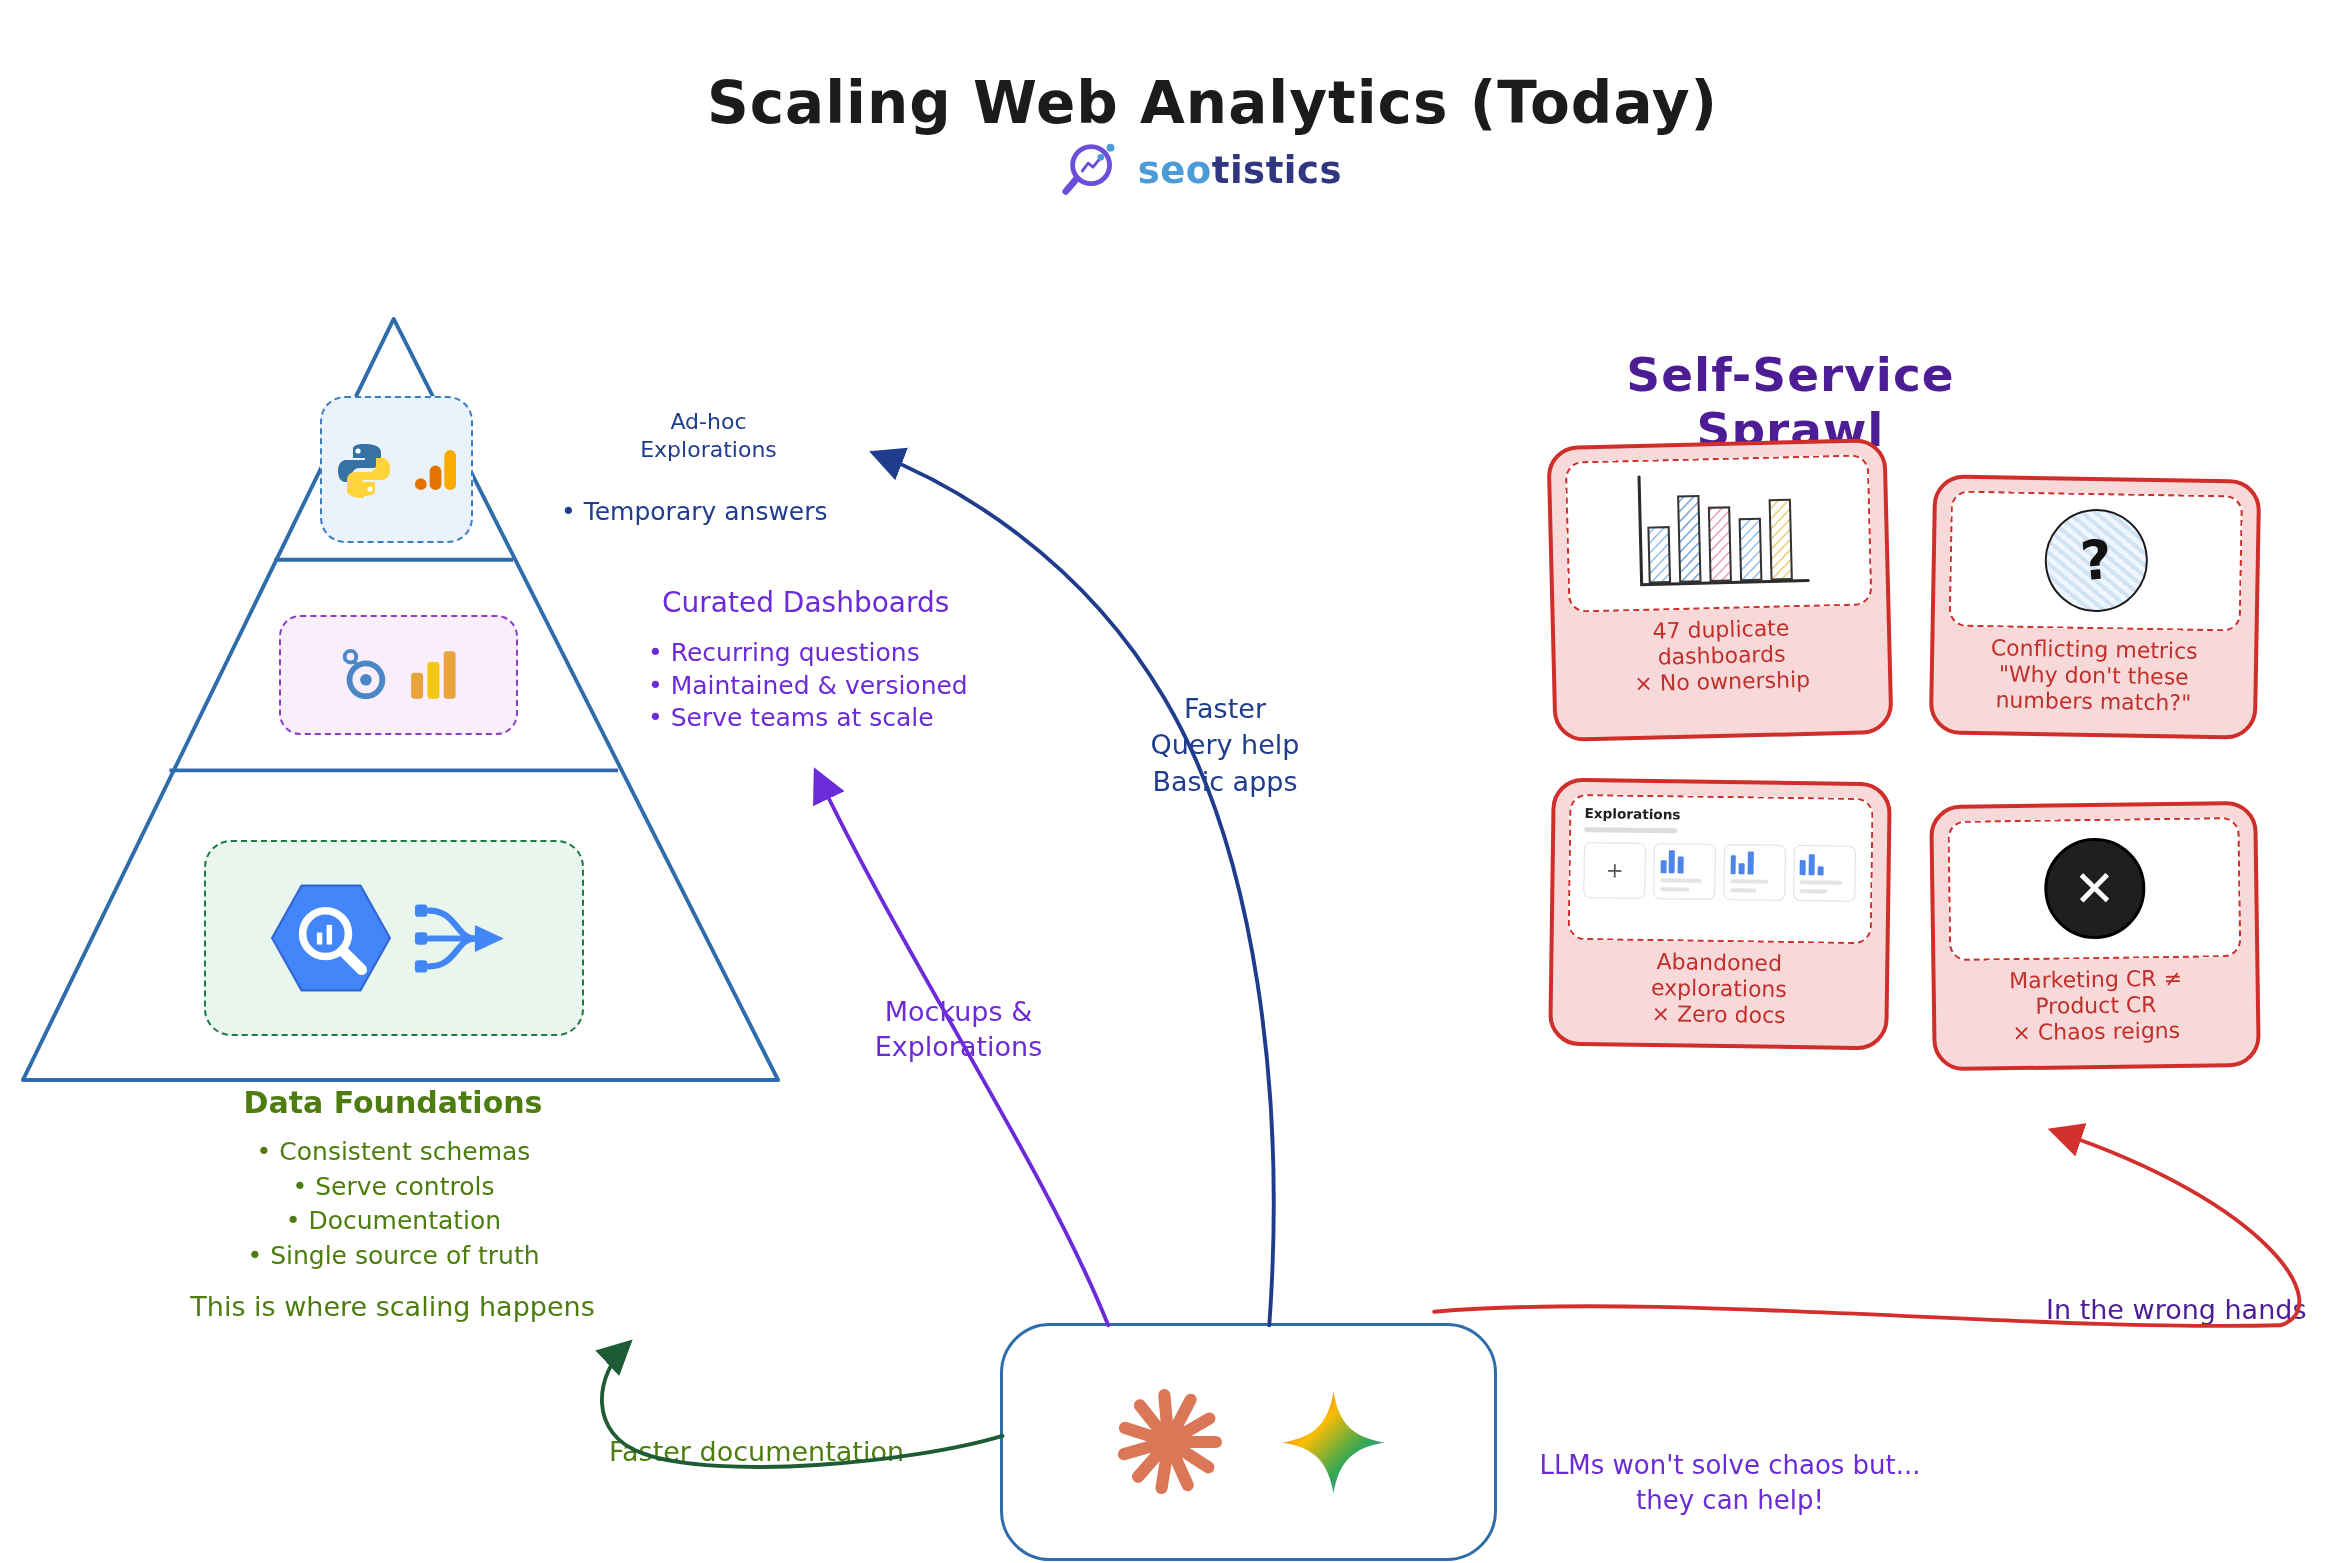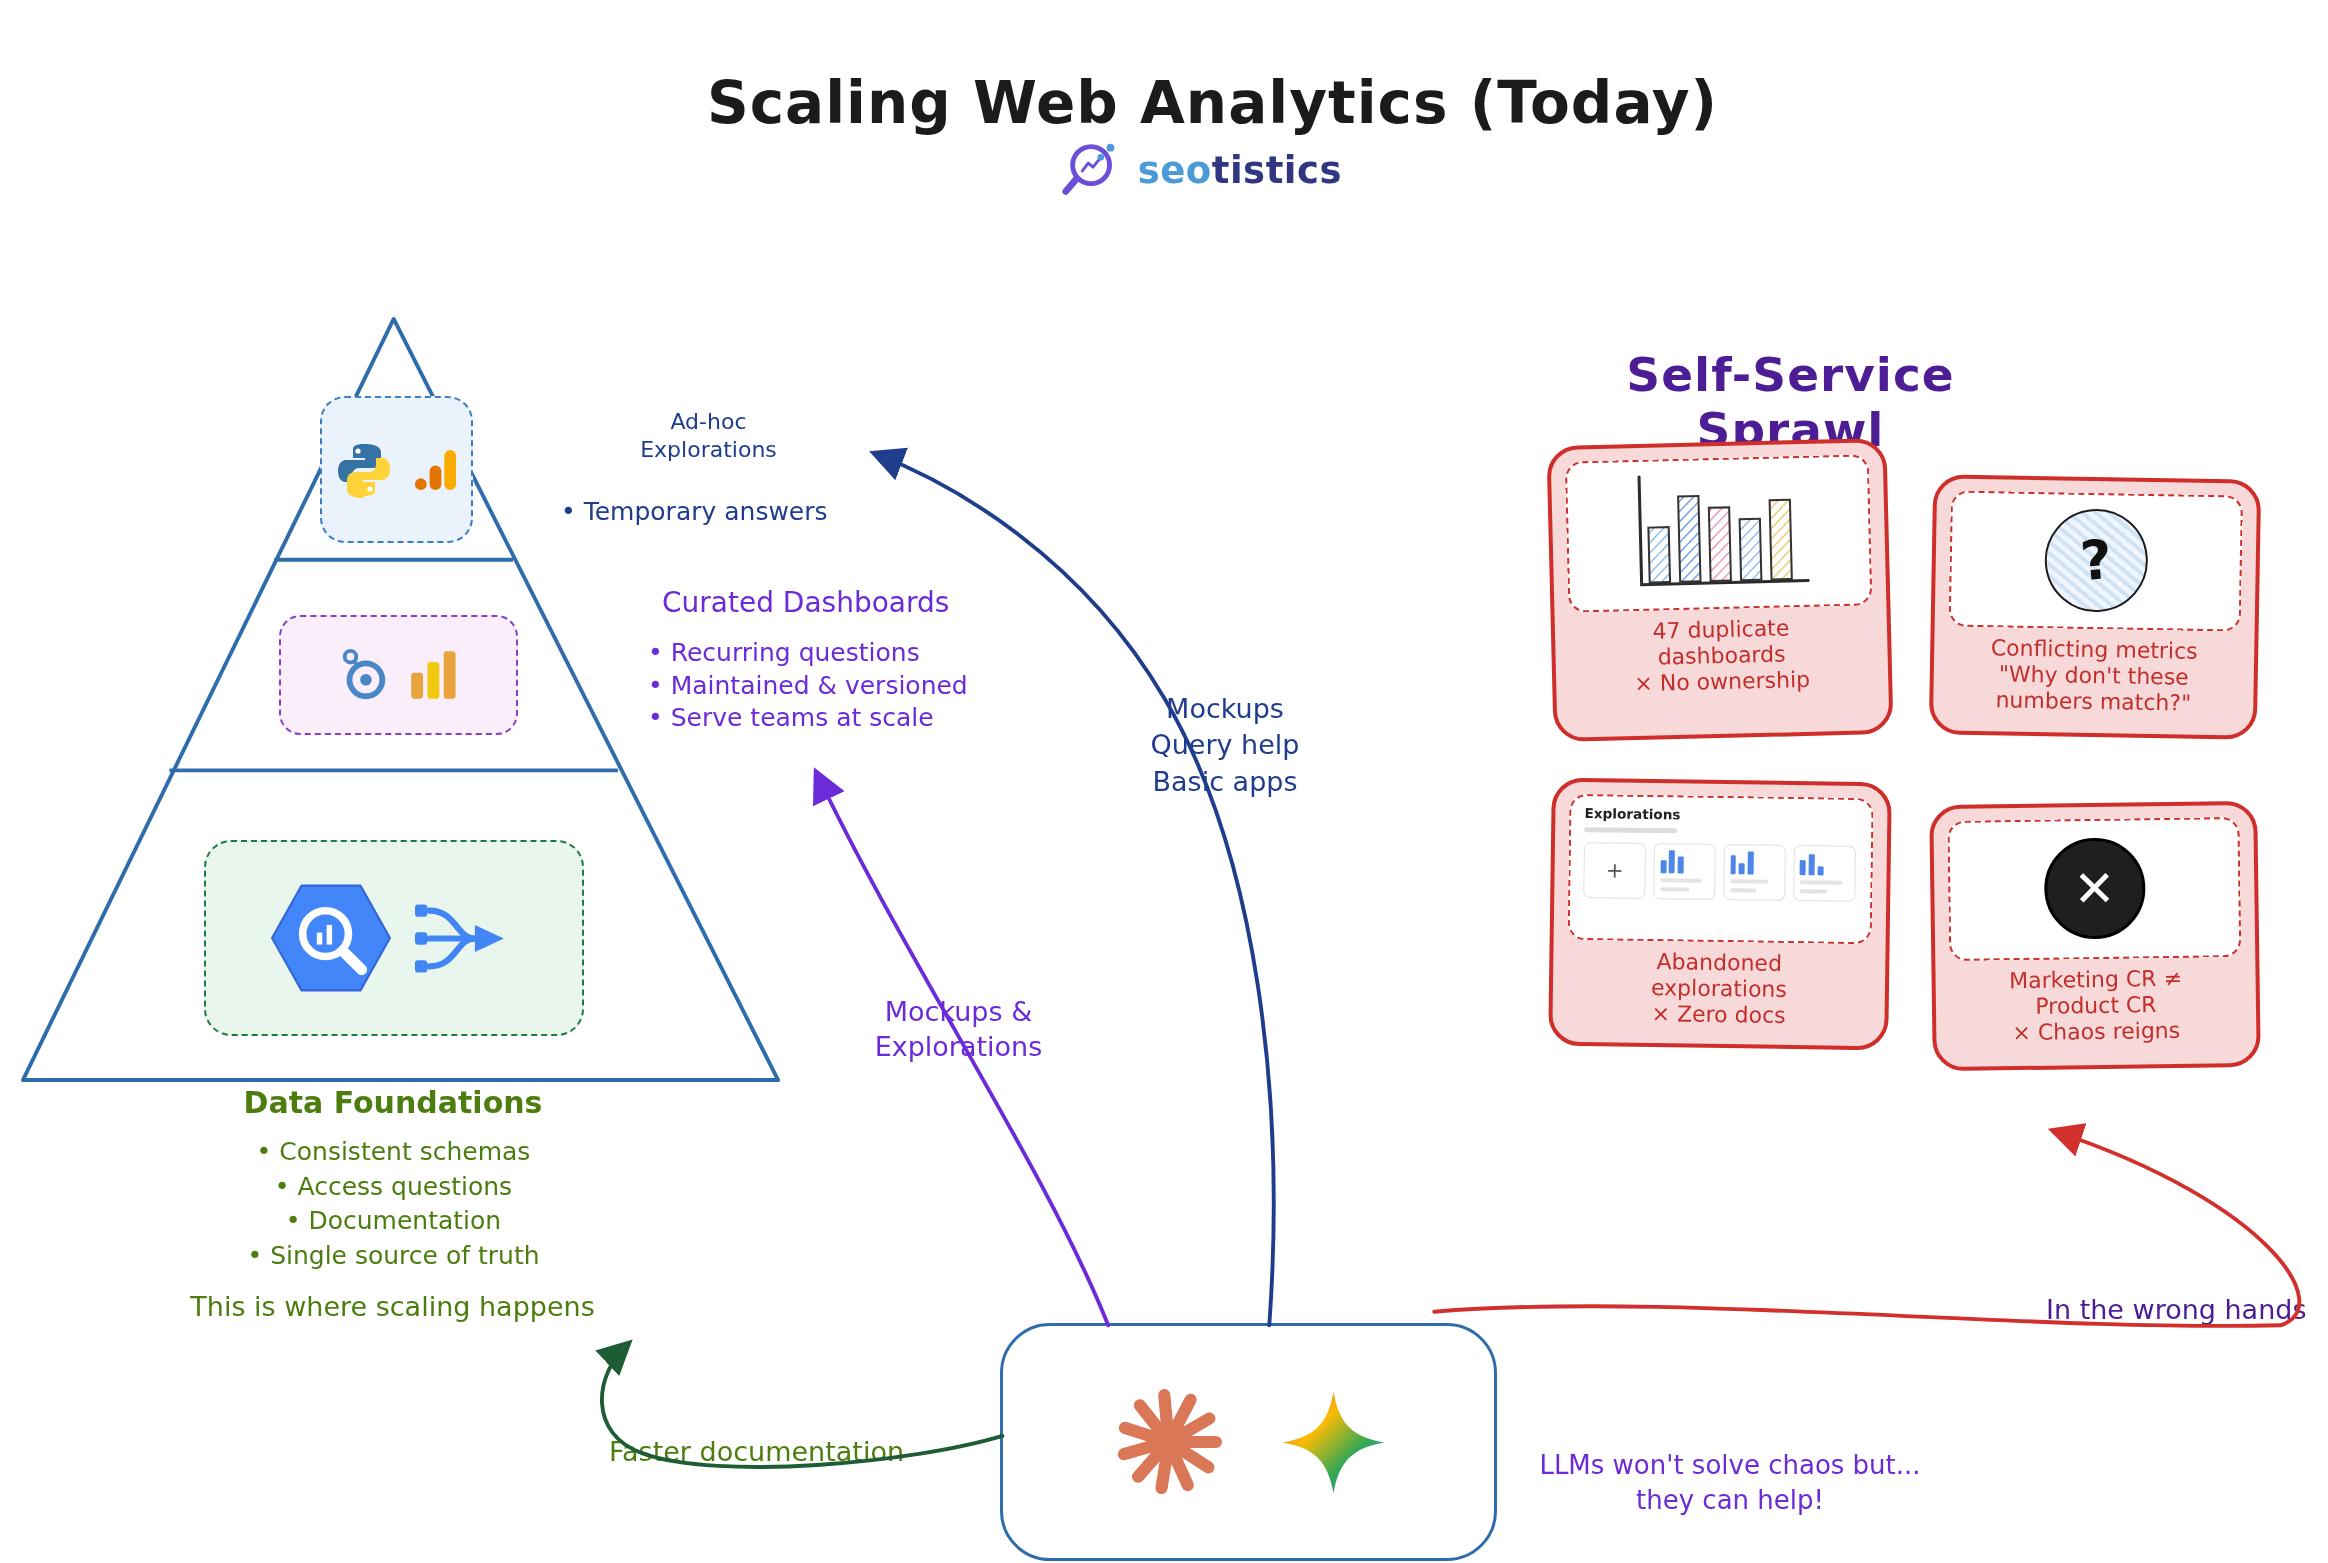--- a/index.html
+++ b/index.html
@@ -167,41 +167,41 @@
       <path d="M18 18 C 44 18 44 45 62 45" fill="none" stroke="#4285f4" stroke-width="6" stroke-linecap="round"></path>
       <path d="M18 72 C 44 72 44 45 62 45" fill="none" stroke="#4285f4" stroke-width="6" stroke-linecap="round"></path>
       <line x1="18" y1="45" x2="58" y2="45" stroke="#4285f4" stroke-width="6" stroke-linecap="round"></line>
       <polygon points="62,32 90,45 62,58" fill="#4285f4"></polygon>
     </svg>
   </div>
 
   <div class="foundations-title green-text">Data Foundations</div>
   <div class="foundations-bullets green-text">
     <span style="display:block">• Consistent schemas</span>
-    <span style="display:block">• Access questions</span>
+    <span style="display:block">• Serve controls</span>
     <span style="display:block">• Documentation</span>
     <span style="display:block">• Single source of truth</span>
   </div>
   <div class="foundations-note green-text">This is where scaling happens</div>
 
   <div class="adhoc-title blue-text">
     <span style="display:block">Ad-hoc</span>
     <span style="display:block">Explorations</span>
   </div>
   <div class="adhoc-bullet blue-text">• Temporary answers</div>
 
   <div class="curated-title purple-text">Curated Dashboards</div>
   <div class="curated-bullets purple-text">
     <span style="display:block">• Recurring questions</span>
     <span style="display:block">• Maintained &amp; versioned</span>
     <span style="display:block">• Serve teams at scale</span>
   </div>
 
   <div class="chatbot-lines blue-text">
-    <span style="display:block">Mockups</span>
+    <span style="display:block">Faster</span>
     <span style="display:block">Query help</span>
     <span style="display:block">Basic apps</span>
   </div>
 
   <div class="mockups-lines purple-text">
     <span style="display:block">Mockups &amp;</span>
     <span style="display:block">Explorations</span>
   </div>
 
   <div class="sprawl-heading red-text">Self-Service Sprawl</div>

